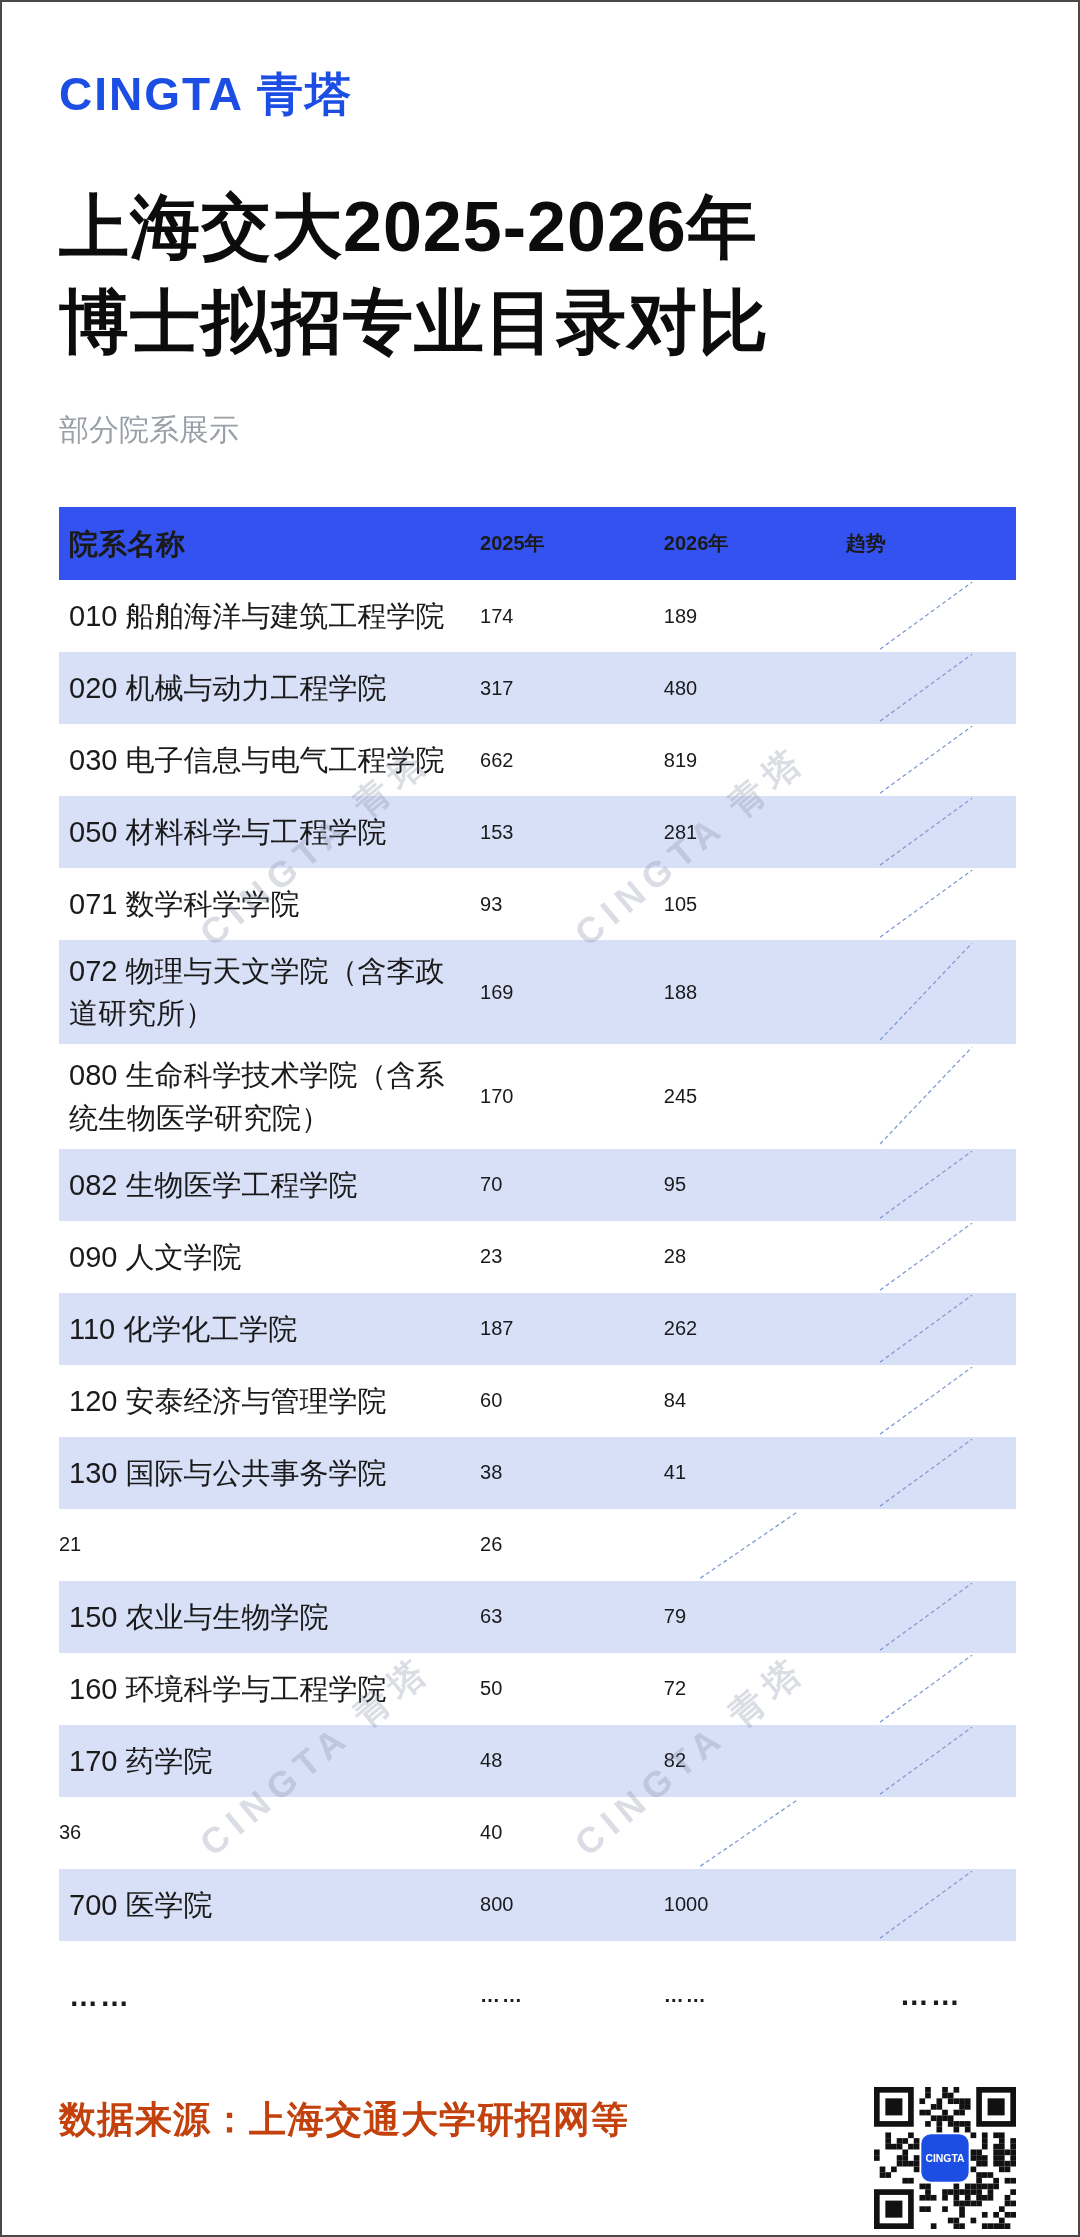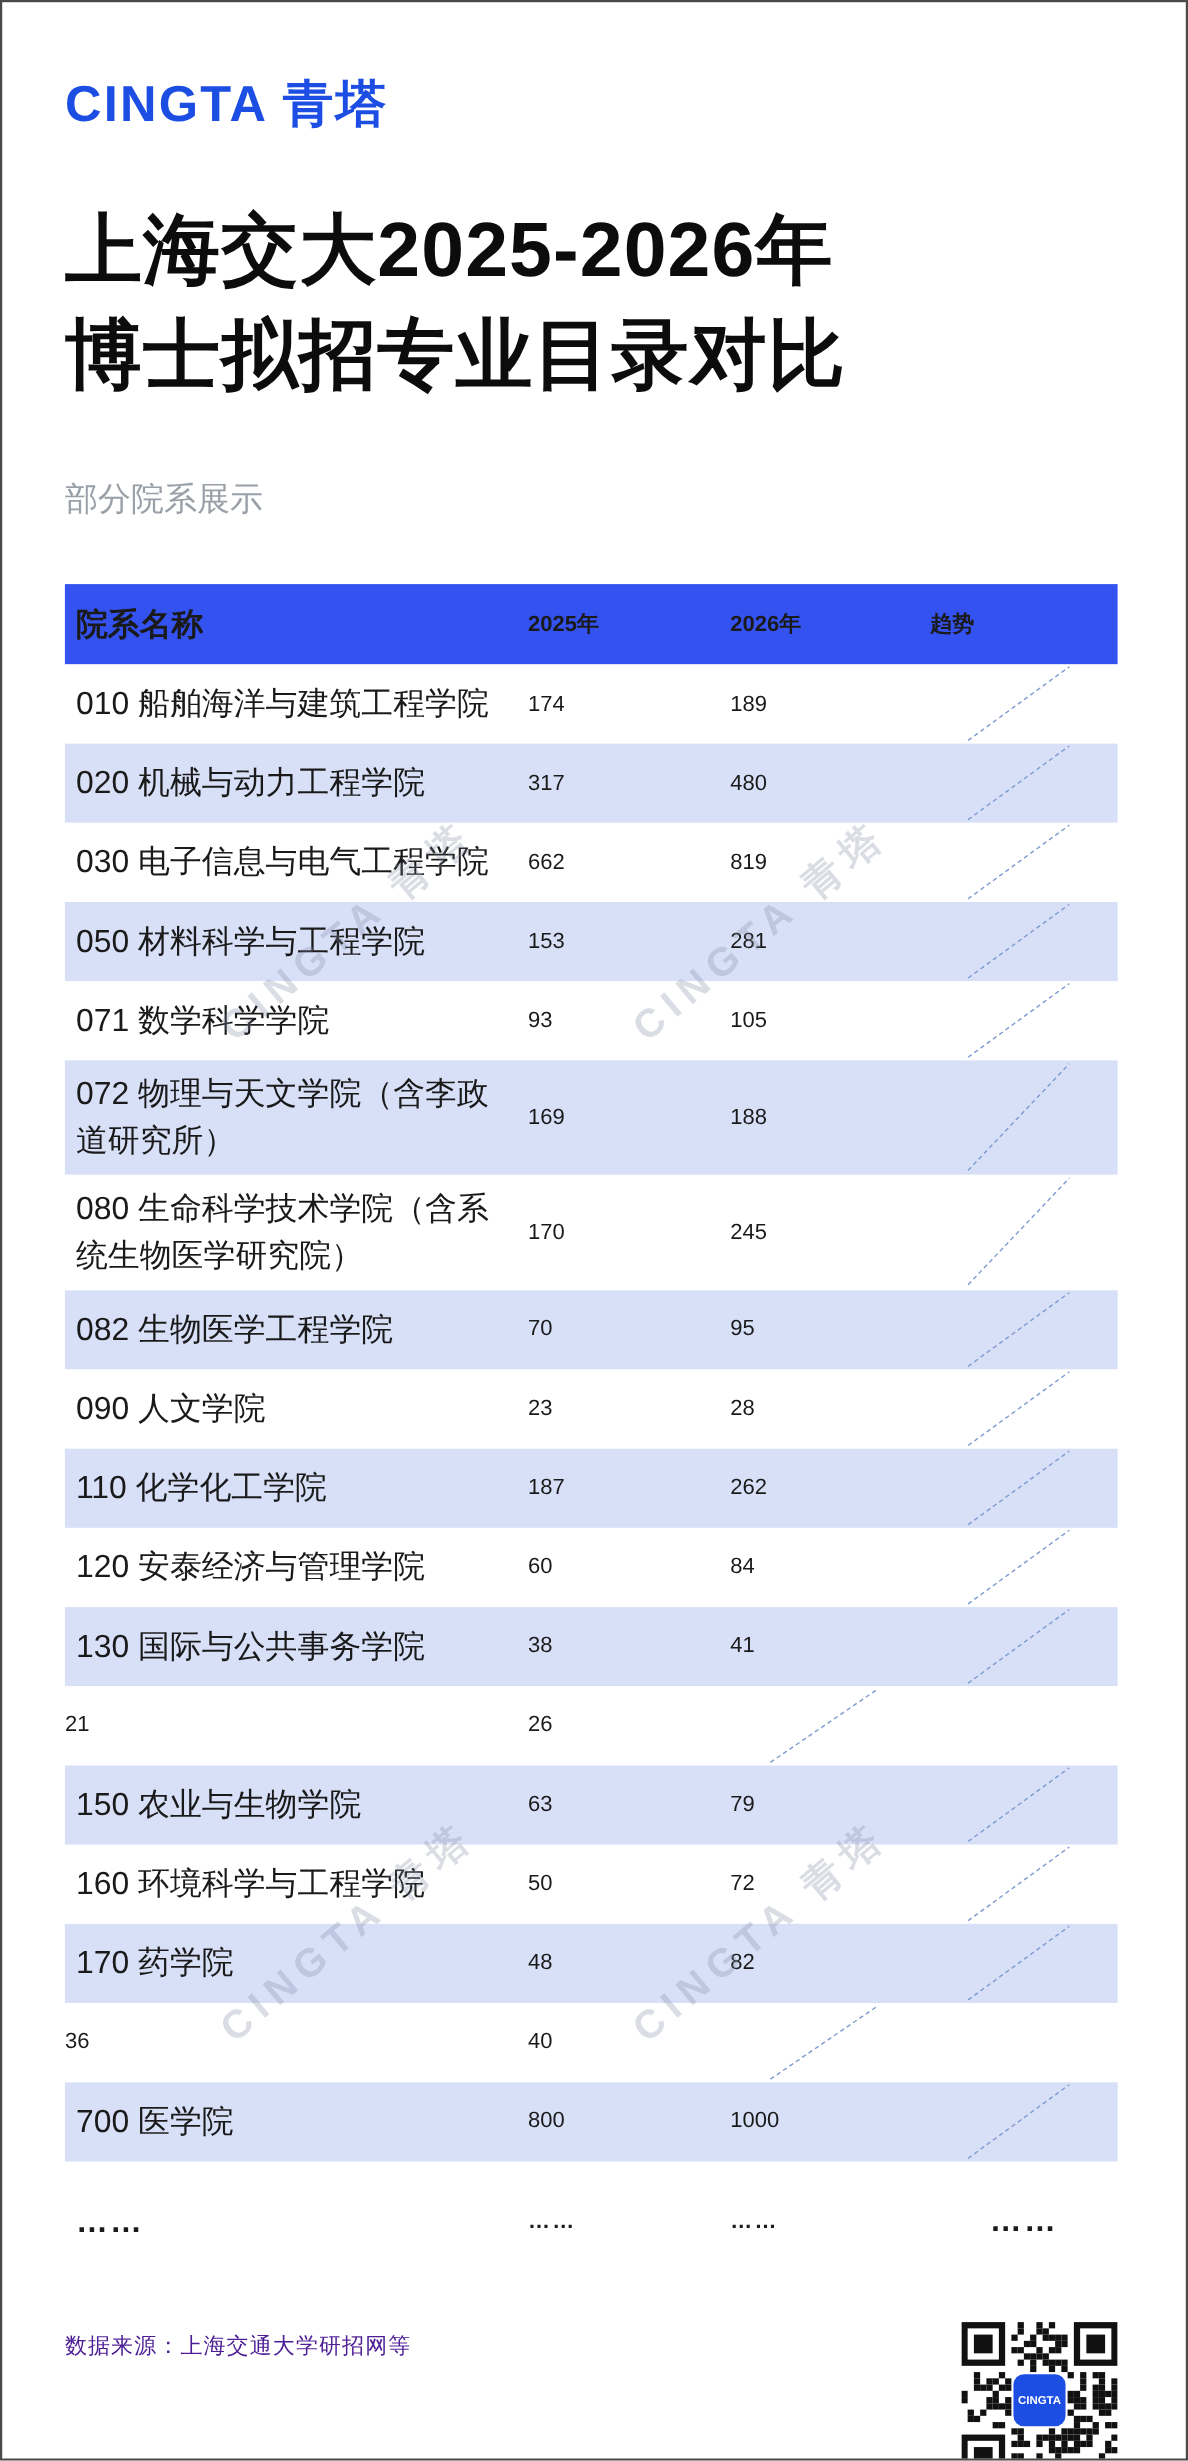--- a/index.html
+++ b/index.html
@@ -4,21 +4,21 @@
 <style>
   html,body{margin:0;padding:0;background:#fff;}
   body{font-family:"Liberation Sans","DejaVu Sans",sans-serif;}
   .page{
     position:relative;width:1080px;height:2237px;box-sizing:border-box;
     border:2px solid #4a4a4a;background:#fff;overflow:hidden;
     padding:0 62px 0 57px;
   }
   .logo{margin-top:62px;font-size:46px;font-weight:800;letter-spacing:2px;color:var(--logo-blue,#1c4ee4);}
   .title{margin-top:54px;font-size:70px;line-height:1.36;font-weight:900;color:#0c0c0c;letter-spacing:1px;}
-  .subtitle{margin-top:64px;font-size:30px;color:#9aa0a8;}
+  .subtitle{margin-top:40px;font-size:30px;color:#9aa0a8;}
   .table{margin-top:56px;}
   .thead{
     display:grid;grid-template-columns:44% 19.2% 19% 17.8%;
     align-items:center;height:73px;background:var(--header-bg,#3452f0);
     color:#fff;font-size:30px;font-weight:700;
   }
   .thead .cell.name{padding-left:10px;}
   .row{
     display:grid;grid-template-columns:44% 19.2% 19% 17.8%;
     align-items:center;min-height:72px;background:#fff;
@@ -34,21 +34,21 @@
   .row.ellipsis .trend-dots{text-align:center;font-size:29px;}
   .watermark{
     position:absolute;white-space:nowrap;font-size:36px;font-weight:700;letter-spacing:8px;
     color:rgba(125,134,158,0.28);transform:rotate(-40deg);pointer-events:none;z-index:3;
   }
   .wm1{left:170px;top:820px;}
   .wm2{left:545px;top:820px;}
   .wm3{left:170px;top:1730px;}
   .wm4{left:545px;top:1730px;}
   .footer{display:flex;justify-content:space-between;align-items:flex-start;margin-top:28px;}
-  .source{margin-top:26px;font-size:20px;color:#4c1d95;letter-spacing:1px;}
+  .source{margin-top:26px;font-size:37px;color:#c2410c;letter-spacing:1px;font-weight:bold;}
   .qr{width:142px;height:142px;margin-top:18px;}
 </style>
 </head>
 <body>
 
 <div class="page">
 
   <div class="logo">CINGTA 青塔</div>
 
   <div class="title">

